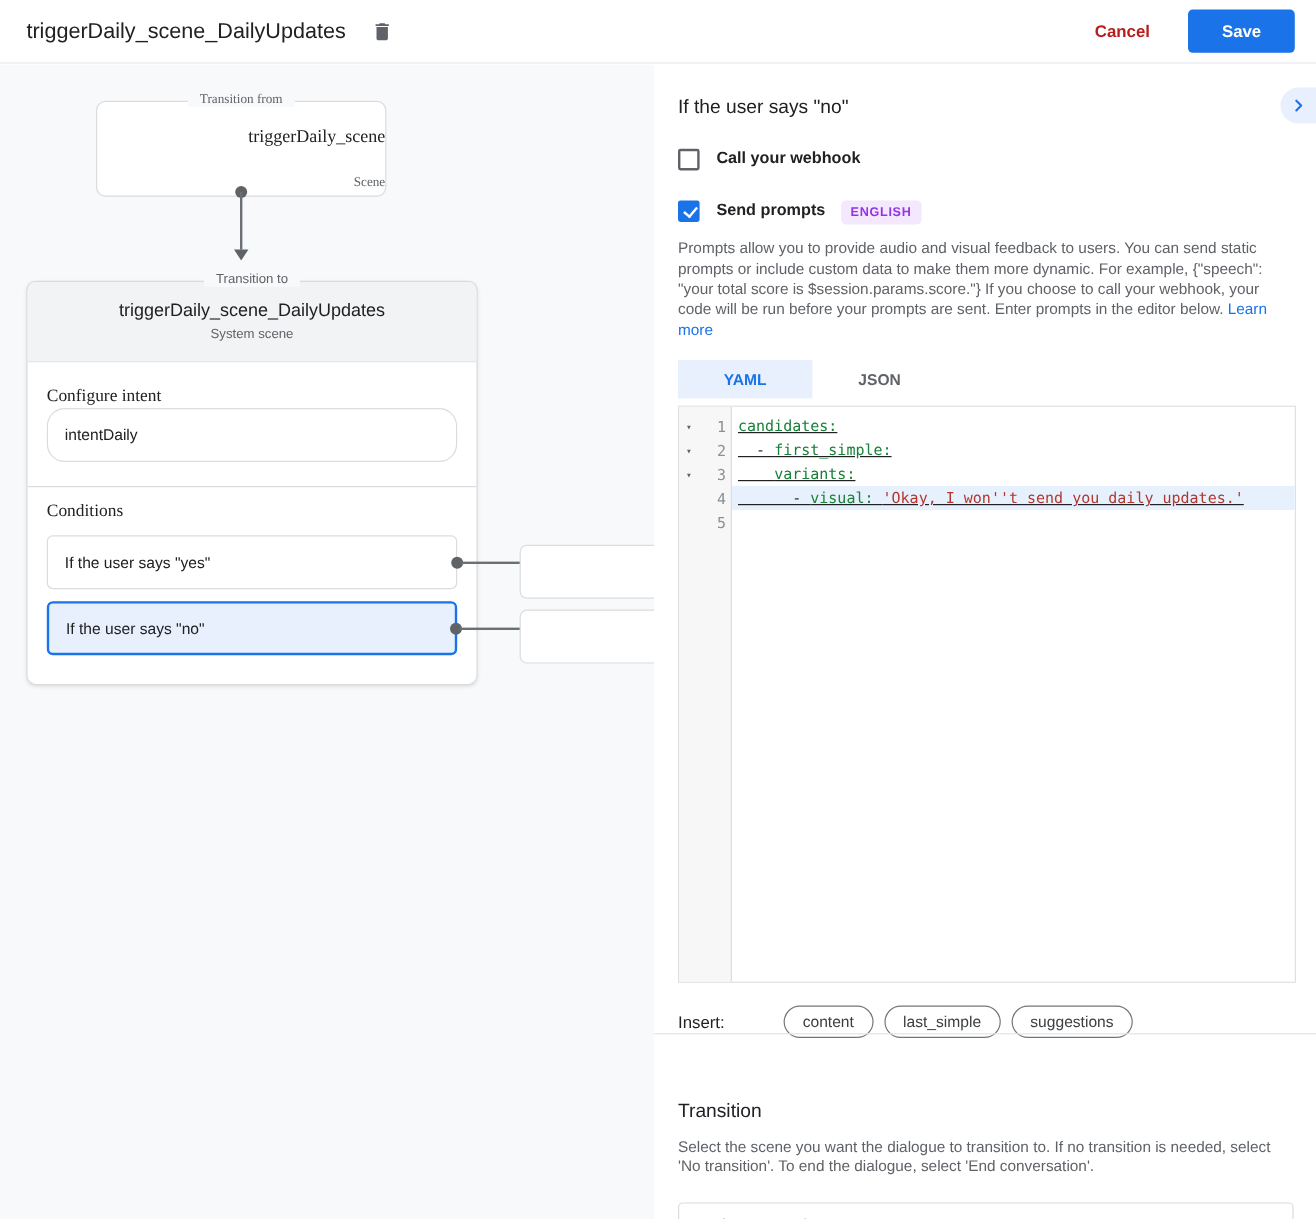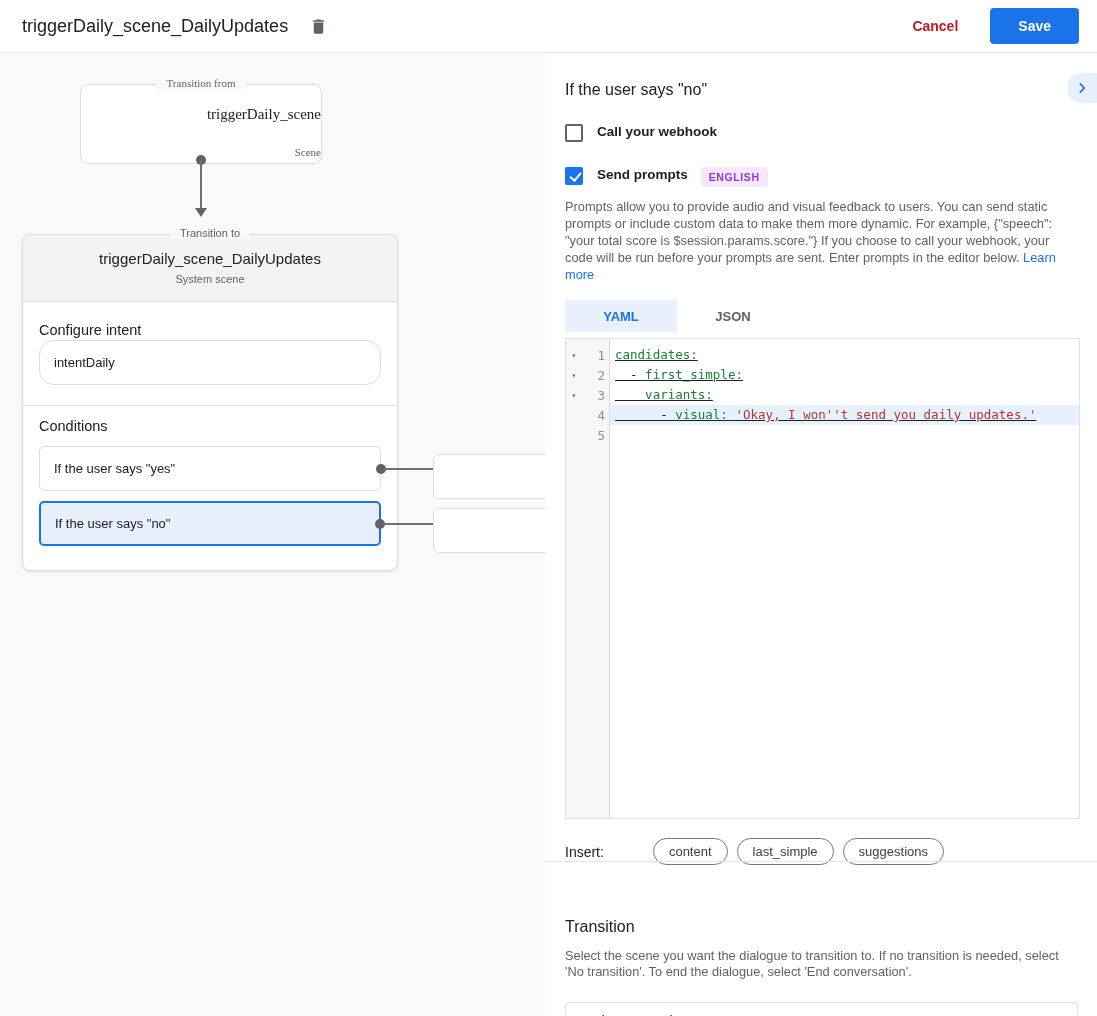--- a/index.html
+++ b/index.html
@@ -43,21 +43,21 @@
     border-left:6px solid transparent; border-right:6px solid transparent;
     border-top:9px solid #5f6368; }
 
   .to-box { left:22px; top:180px; width:376px; height:337px;
     box-shadow:0 1px 3px rgba(60,64,67,.12); }
   .to-header { background:#f1f3f4; border-bottom:1px solid #dadce0;
     border-radius:8px 8px 0 0; height:67px; text-align:center; }
   .to-header .box-title { font-size:15px; padding-top:15px; color:#202124; }
   .to-header .box-sub { font-size:11px; color:#5f6368; margin-top:6px; }
   .to-section1 { padding:18px 16px 20px; border-bottom:1px solid #dadce0; }
-  .sec-heading { font-size:14.5px; color:#202124; line-height:20px; }
+  .sec-heading { font-size:14.5px; color:#202124; line-height:20px;font-family:Liberation Serif, serif; }
   .intent-field { height:45px; border:1px solid #dadce0; border-radius:15px;
     background:#fff; display:flex; align-items:center; padding:0 14px; font-size:13px; }
   .to-section2 { padding:10px 16px 16px; }
   .cond { position:relative; margin-top:10px; height:45px; border:1px solid #dadce0;
     border-radius:5px; background:#fff; display:flex; align-items:center; padding:0 14px;
     font-size:13px; color:#202124; cursor:pointer; }
   .cond.selected { background:#e8f0fe; border:2px solid #1a73e8; }
   .cond .dot { position:absolute; right:-6px; top:50%; margin-top:-5px; width:10px; height:10px;
     border-radius:50%; background:#5f6368; }
   .cond .arrow-line { position:absolute; left:100%; margin-left:4px; top:50%; margin-top:-1px;

